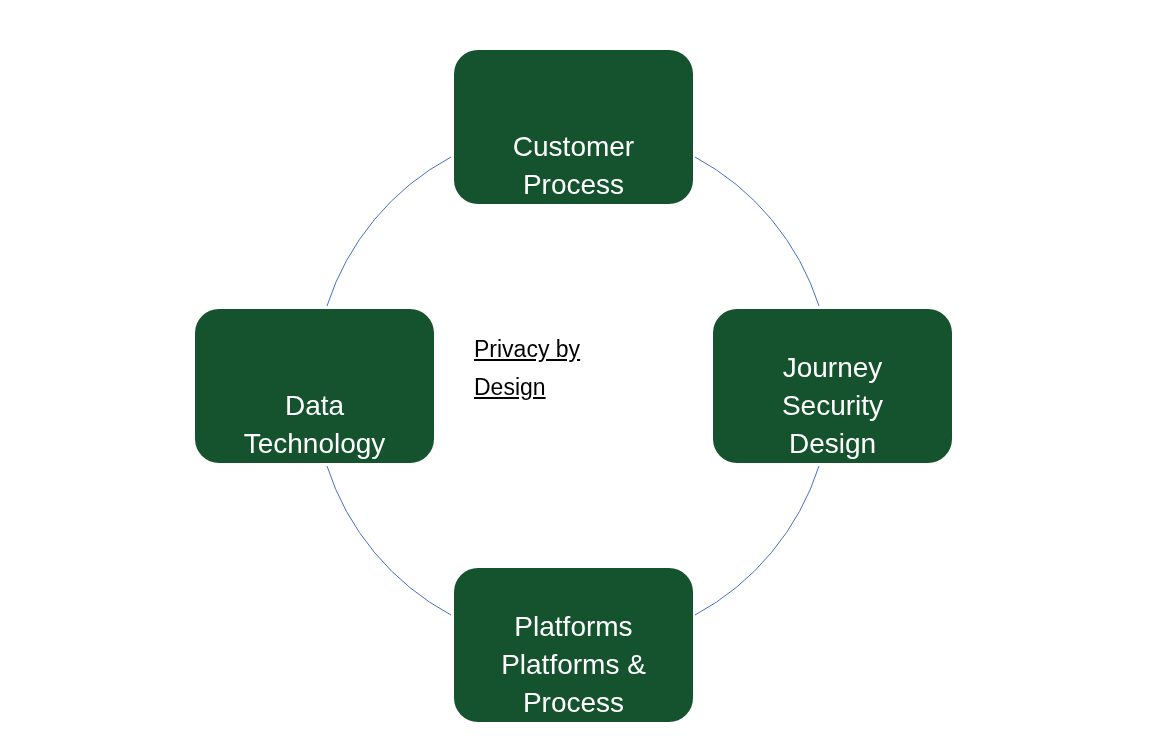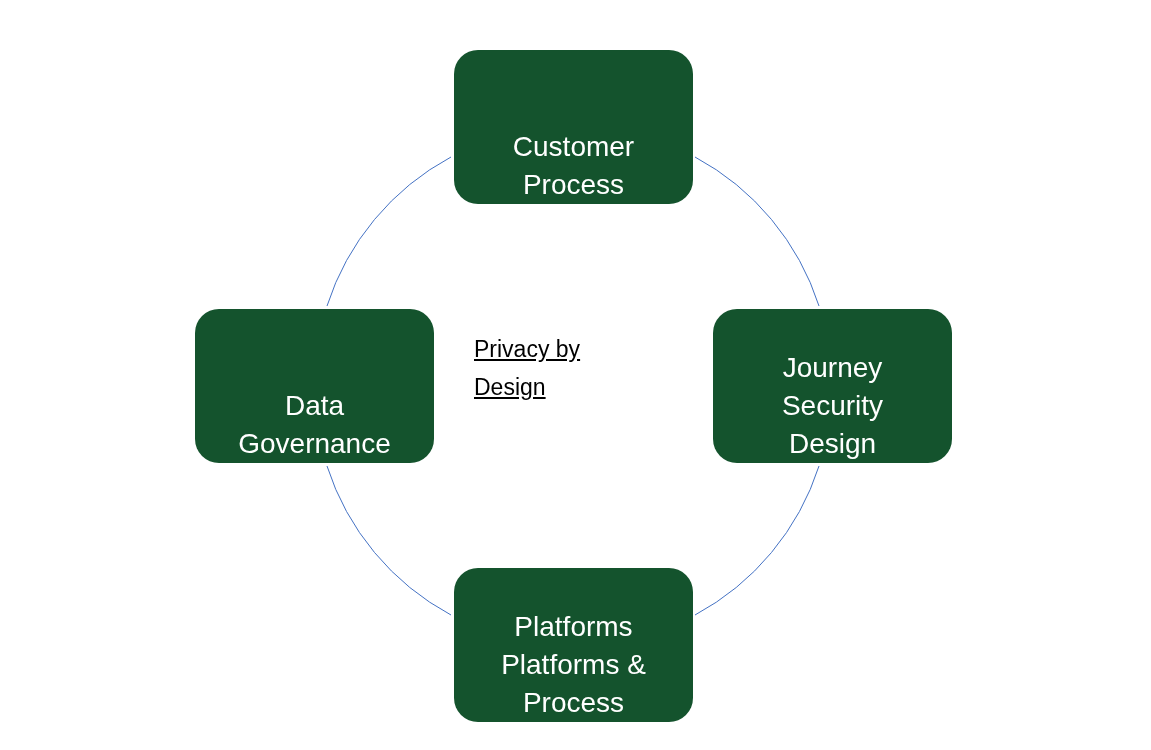--- a/index.html
+++ b/index.html
@@ -55,15 +55,15 @@
   <div>
     <span>Platforms</span>
     <span>Platforms &amp;</span>
     <span>Process</span>
   </div>
 </div>
 
 <div class="node" id="n-left">
   <div>
     <span>Data</span>
-    <span>Governance</span>
+    <span>Technology</span>
   </div>
 </div>
 
 </body></html>

